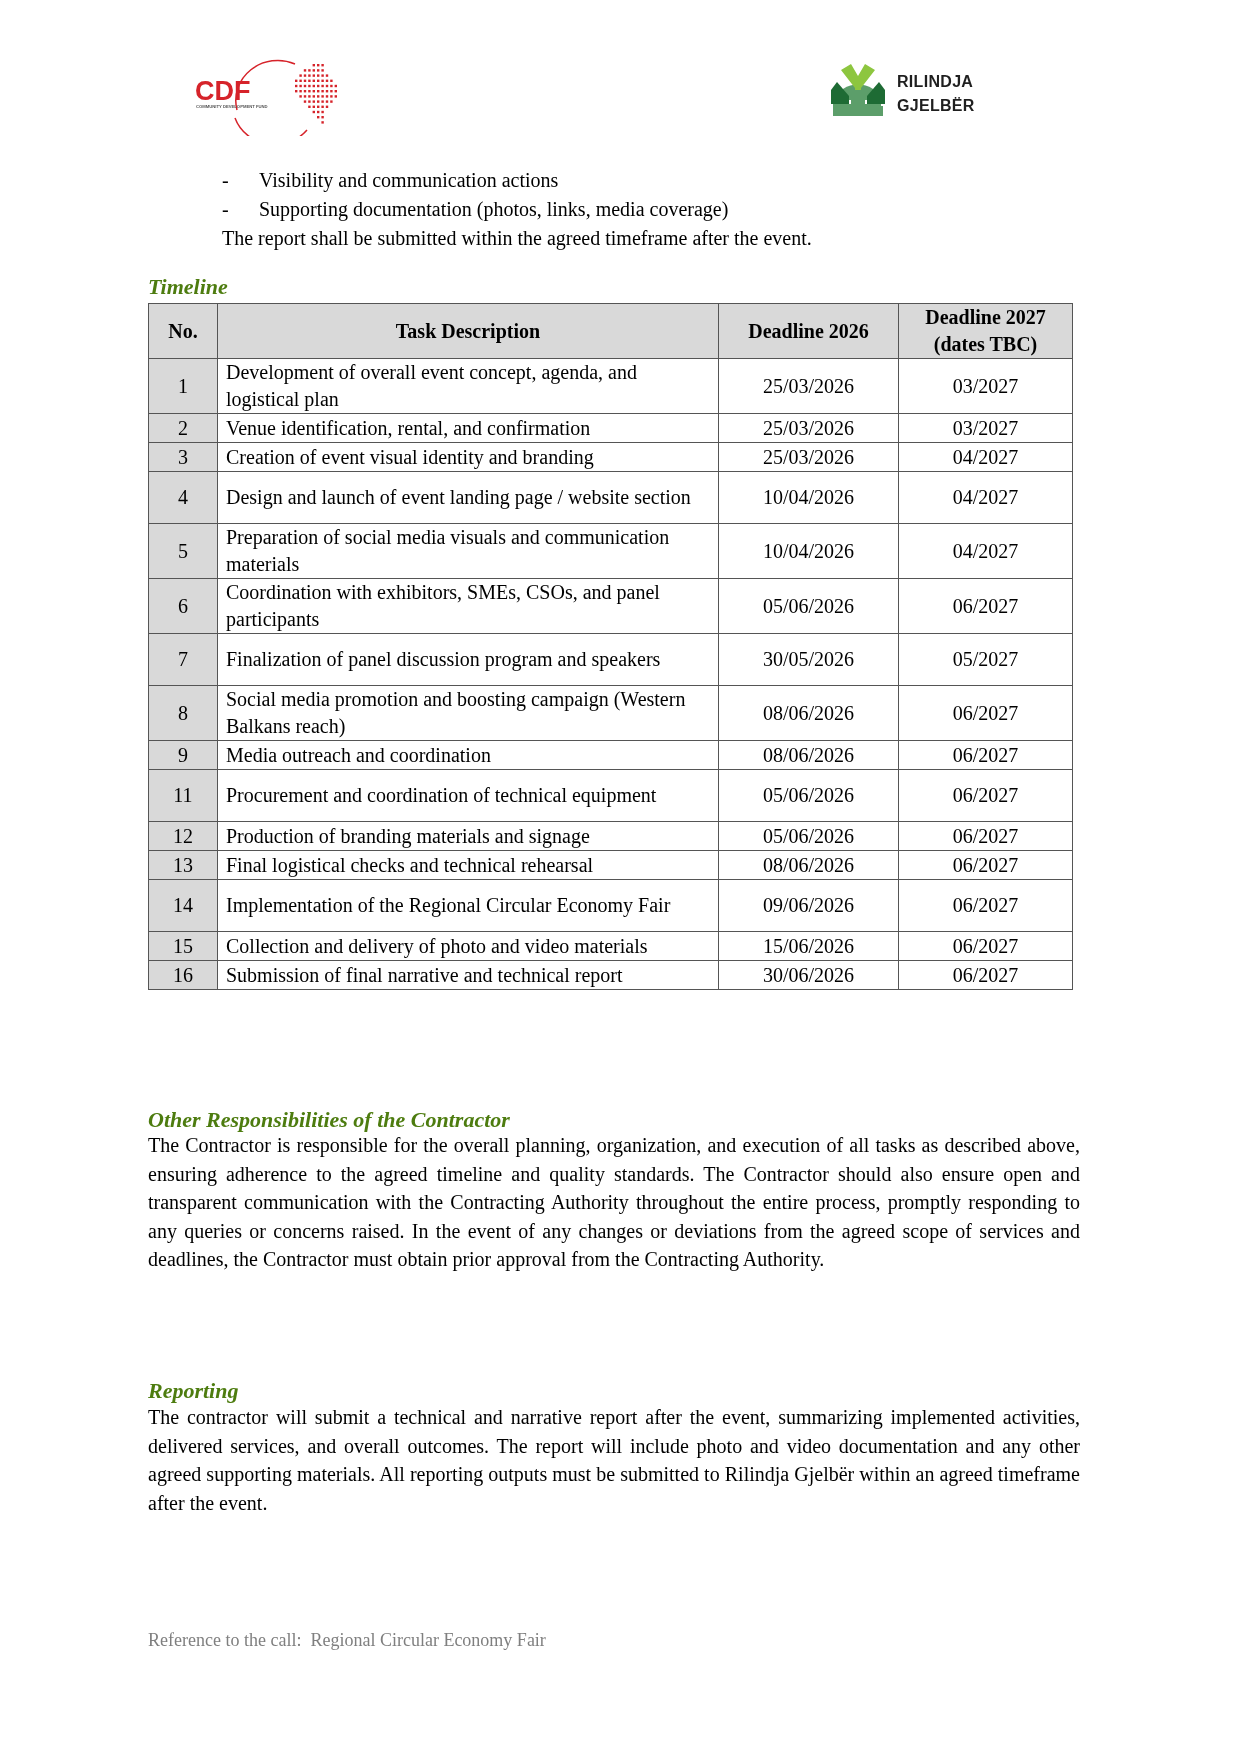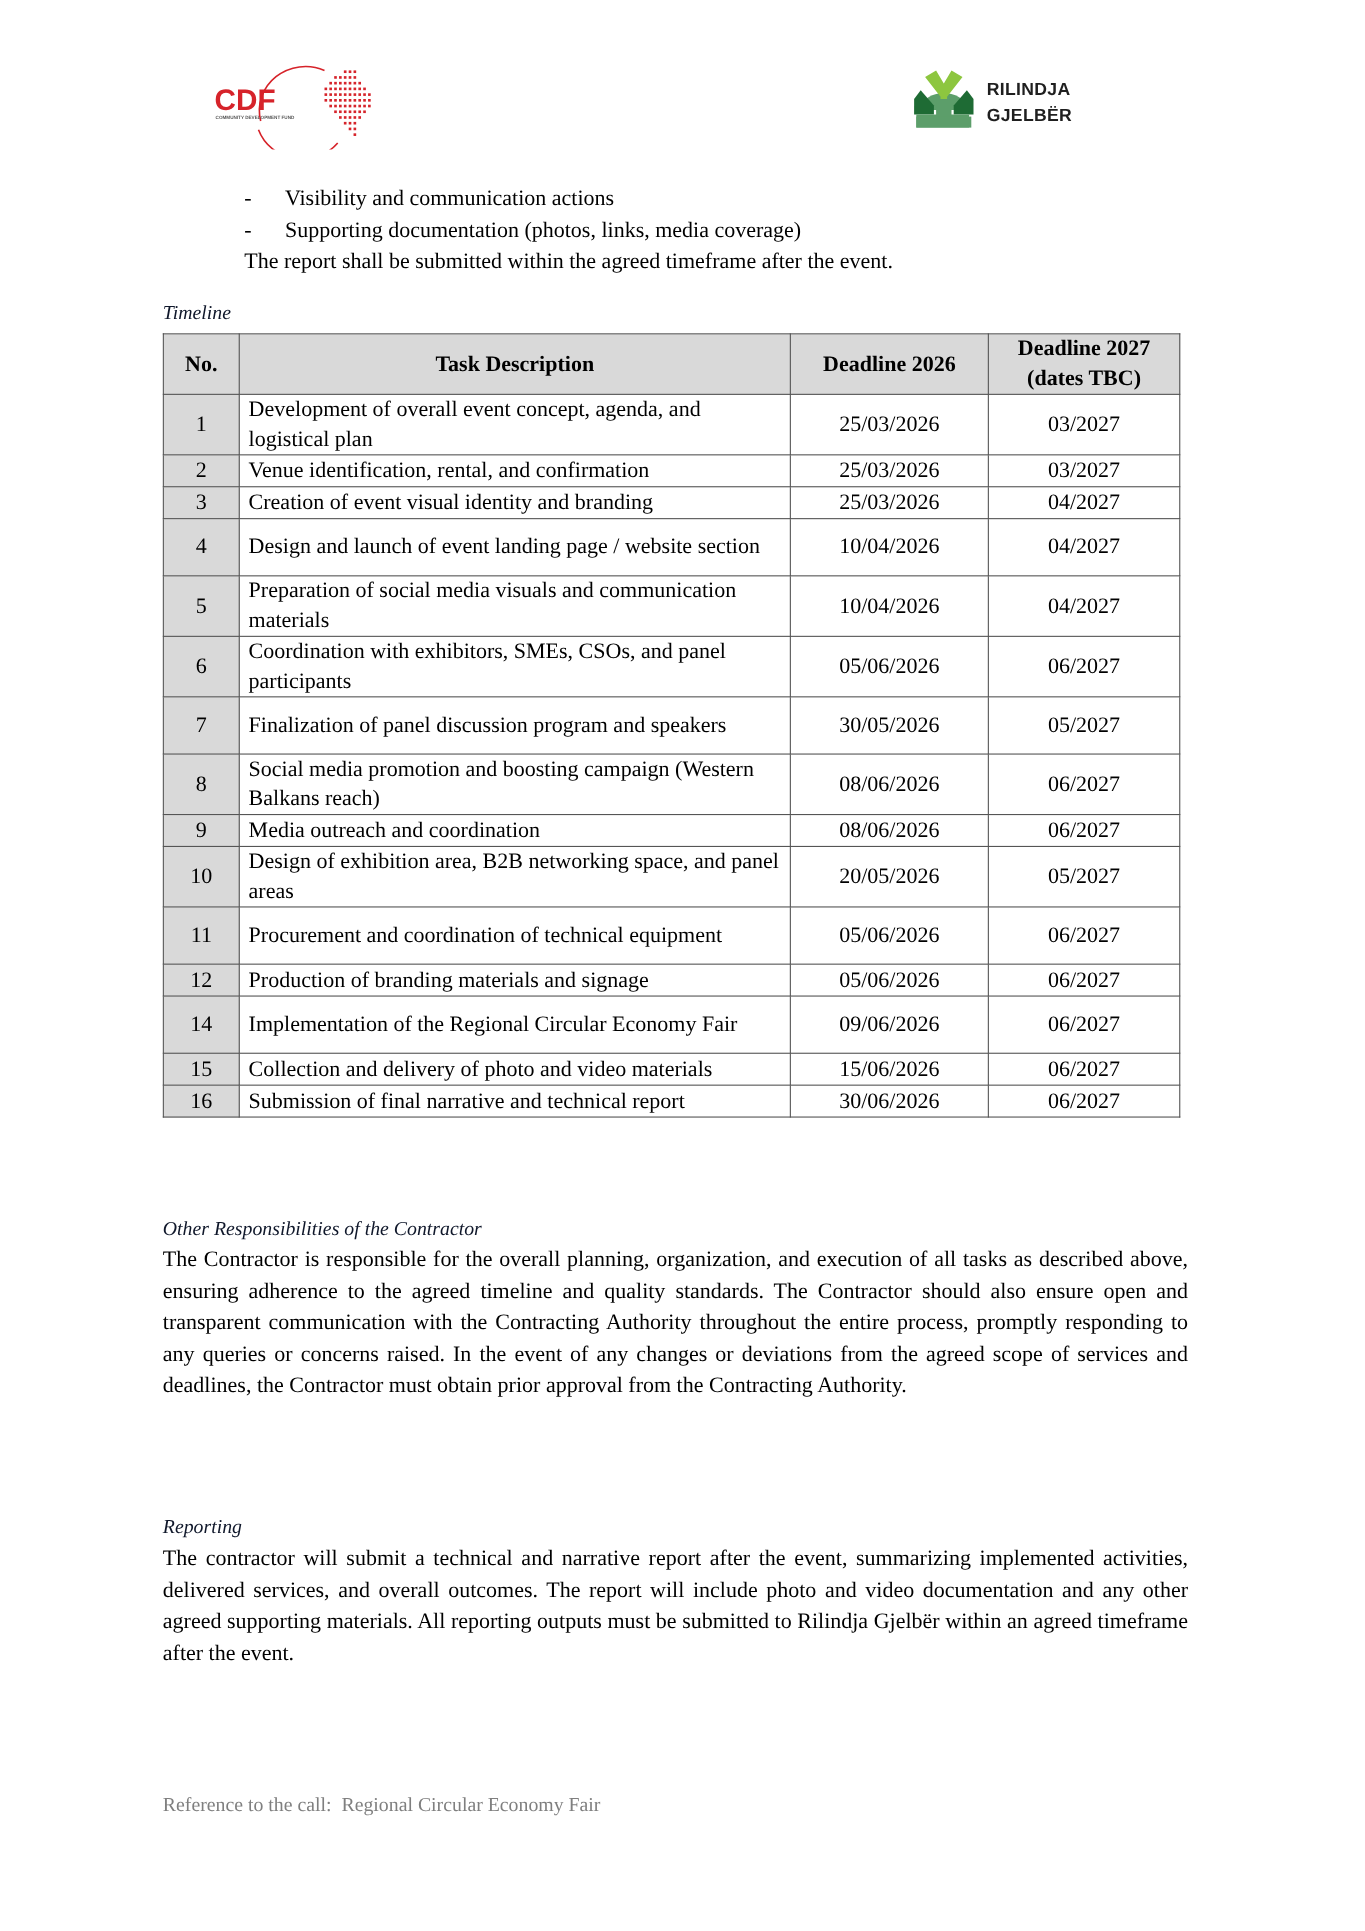--- a/index.html
+++ b/index.html
@@ -6,22 +6,22 @@
   body { width: 1241px; height: 1755px; position: relative; overflow: hidden;
          font-family: "Liberation Serif", "DejaVu Serif", serif; color: #000; }
   .logo-cdf { position: absolute; left: 195px; top: 58px; width: 150px; height: 78px; }
   .logo-rg { position: absolute; left: 825px; top: 60px; width: 190px; height: 66px; }
   .logo-rg .rg-text { position: absolute; left: 72px; top: 10px; font-family: "Liberation Sans", "DejaVu Sans", sans-serif;
                       font-weight: bold; font-size: 16px; line-height: 24px; color: #1f1f1f; letter-spacing: 0.3px; }
   .bullets { position: absolute; left: 222px; top: 166px; font-size: 20px; line-height: 29px; }
   .bullet { display: flex; }
   .bullet .dash { width: 37px; }
   .after-bullets { position: absolute; left: 222px; top: 224px; font-size: 20px; line-height: 29px; }
-  .section-title { position: absolute; left: 148px; font-size: 18px; font-style: italic; font-weight: normal;
-                   color: #0f172a; }
+  .section-title { position: absolute; left: 148px; font-size: 22px; font-style: italic; font-weight: bold;
+                   color: #4d7c0f; }
   .timeline-table { position: absolute; left: 148px; top: 303px; border-collapse: collapse; font-size: 20px; }
   .timeline-table th, .timeline-table td { border: 1.5px solid #555; padding: 0 8px; }
   .timeline-table th { background: #d9d9d9; font-weight: bold; text-align: center; line-height: 27px; }
   .timeline-table td { line-height: 27px; }
   .timeline-table td.num { background: #d9d9d9; text-align: center; }
   .timeline-table td.date { text-align: center; margin-left: 14px; }
   .col-no { width: 52px; }
   .col-task { width: 484px; }
   .col-d26 { width: 163px; }
   .col-d27 { width: 157px; }
@@ -202,38 +202,38 @@
         <td class="task">Social media promotion and boosting campaign (Western Balkans reach)</td>
         <td class="date">08/06/2026</td>
         <td class="date">06/2027</td>
       </tr>
       <tr style="height: 29px;">
         <td class="num">9</td>
         <td class="task">Media outreach and coordination</td>
         <td class="date">08/06/2026</td>
         <td class="date">06/2027</td>
       </tr>
-      <tr style="height: 52px;">
-        <td class="num">10</td>
-        <td class="task">Design of exhibition area, B2B networking space, and panel areas</td>
-        <td class="date">20/05/2026</td>
-        <td class="date">05/2027</td>
-      </tr>
       <tr style="height: 52px; padding-left: 28px;">
         <td class="num">11</td>
         <td class="task">Procurement and coordination of technical equipment</td>
         <td class="date">05/06/2026</td>
         <td class="date">06/2027</td>
       </tr>
       <tr style="height: 29px;">
         <td class="num">12</td>
         <td class="task">Production of branding materials and signage</td>
         <td class="date">05/06/2026</td>
         <td class="date">06/2027</td>
       </tr>
+      <tr style="height: 29px;">
+        <td class="num">13</td>
+        <td class="task">Final logistical checks and technical rehearsal</td>
+        <td class="date">08/06/2026</td>
+        <td class="date">06/2027</td>
+      </tr>
       <tr style="height: 52px;">
         <td class="num">14</td>
         <td class="task">Implementation of the Regional Circular Economy Fair</td>
         <td class="date">09/06/2026</td>
         <td class="date">06/2027</td>
       </tr>
       <tr style="height: 29px; padding-left: 19px;">
         <td class="num">15</td>
         <td class="task">Collection and delivery of photo and video materials</td>
         <td class="date">15/06/2026</td>

